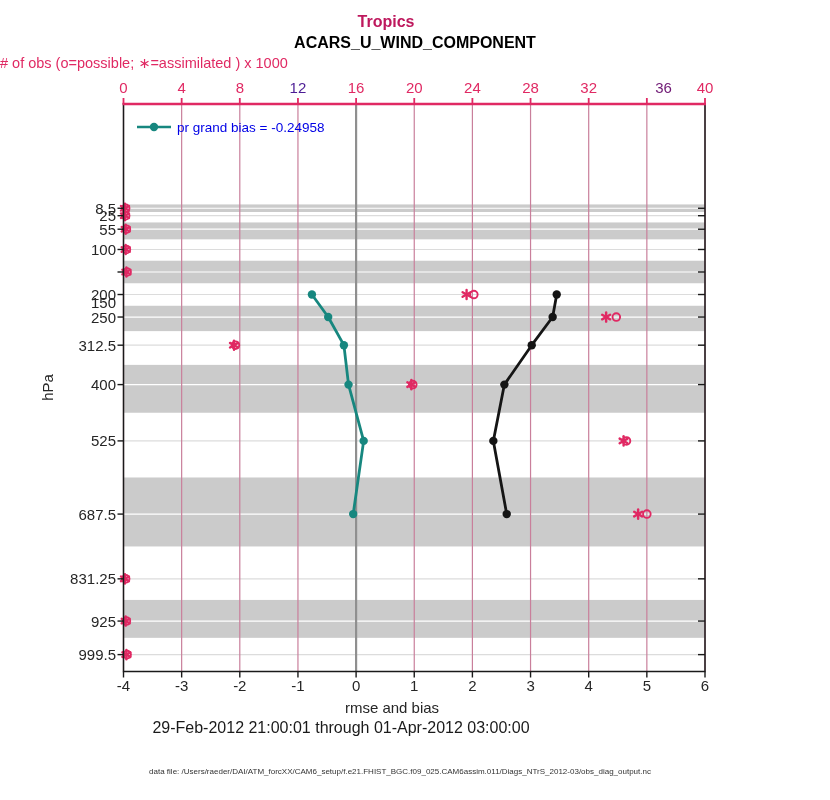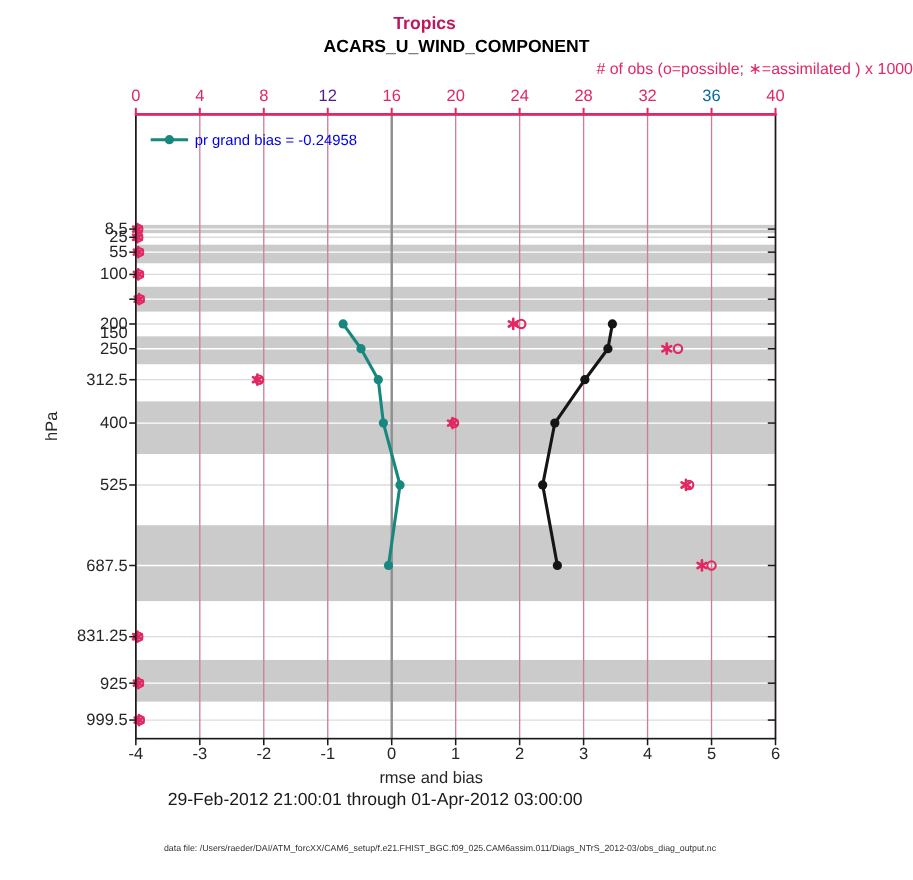--- a/index.html
+++ b/index.html
@@ -2,21 +2,21 @@
 <html><head>
 <meta charset="utf-8">
 <style>
   html,body{margin:0;padding:0;background:#ffffff;}
   body{width:830px;height:800px;font-family:"Liberation Sans","DejaVu Sans",sans-serif;}
   #fig{position:relative;width:830px;height:800px;overflow:hidden;background:#fff;}
   #plot-svg{position:absolute;left:0;top:0;}
   .t{position:absolute;white-space:nowrap;line-height:1;}
   .title{top:14px;left:0;width:772px;text-align:center;font-weight:bold;font-size:16px;color:#be185d;}
   .subtitle{top:35px;left:0;width:830px;text-align:center;font-weight:bold;font-size:16px;color:#000;}
-  .obslabel{top:56px;left:0;width:830px;text-align:right;font-size:14.5px;}
+  .obslabel{top:56px;left:0;width:830px;text-align:left;font-size:14.5px;}
   .xlab{top:700px;left:0;width:784px;text-align:center;font-size:15px;color:#262626;}
   .caption{top:720px;left:0;width:682px;text-align:center;font-size:16px;color:#1a1a1a;}
   .footer{top:768px;left:0;width:800px;text-align:center;font-size:8px;color:#333;}
   .ylab{top:380px;left:24px;width:46px;text-align:center;font-size:15px;color:#262626;transform:rotate(-90deg);}
   .tick-top{position:absolute;top:80px;width:50px;text-align:center;font-size:15px;line-height:1;}
   .tick-bot{position:absolute;top:678px;width:50px;text-align:center;font-size:15px;line-height:1;color:#262626;}
   .tick-y{position:absolute;left:34px;width:82px;text-align:right;font-size:15px;line-height:1;color:#262626;}
   #legend{position:absolute;left:136px;top:118px;}
   .legend-row{display:flex;align-items:center;height:18px;}
   .legend-row span{margin-left:5px;font-size:13.5px;}
@@ -190,21 +190,21 @@
   <div id="topticks">
       <div class="tick-top" style="left: 98.5px; color: rgb(224, 41, 99);">0</div>
       <div class="tick-top" style="left: 156.65px; color: rgb(224, 41, 99);">4</div>
       <div class="tick-top" style="left: 214.8px; color: rgb(224, 41, 99);">8</div>
       <div class="tick-top" style="left: 272.95px; color: #4c1d95;">12</div>
       <div class="tick-top" style="left: 331.1px; color: rgb(224, 41, 99);">16</div>
       <div class="tick-top" style="left: 389.25px; color: rgb(224, 41, 99);">20</div>
       <div class="tick-top" style="left: 447.4px; color: rgb(224, 41, 99);">24</div>
       <div class="tick-top" style="left: 505.55px; color: rgb(224, 41, 99);">28</div>
       <div class="tick-top" style="left: 563.7px; color: rgb(224, 41, 99);">32</div>
-      <div class="tick-top" style="left: 621.85px; color: #0369a1;">36</div>
+      <div class="tick-top" style="left: 621.85px; color: #701a75; text-align: right;">36</div>
       <div class="tick-top" style="left: 680px; color: rgb(224, 41, 99);">40</div>
     </div>
   <div id="yticks">
       <div class="tick-y" style="top: 200.767px;">8.5</div>
       <div class="tick-y" style="top: 208.198px;">25</div>
       <div class="tick-y" style="top: 221.71px;">55</div>
       <div class="tick-y" style="top: 241.978px;">100</div>
       <div class="tick-y" style="top: 264.498px; margin-top: 31px;">150</div>
       <div class="tick-y" style="top: 287.018px;">200</div>
       <div class="tick-y" style="top: 309.538px;">250</div>

